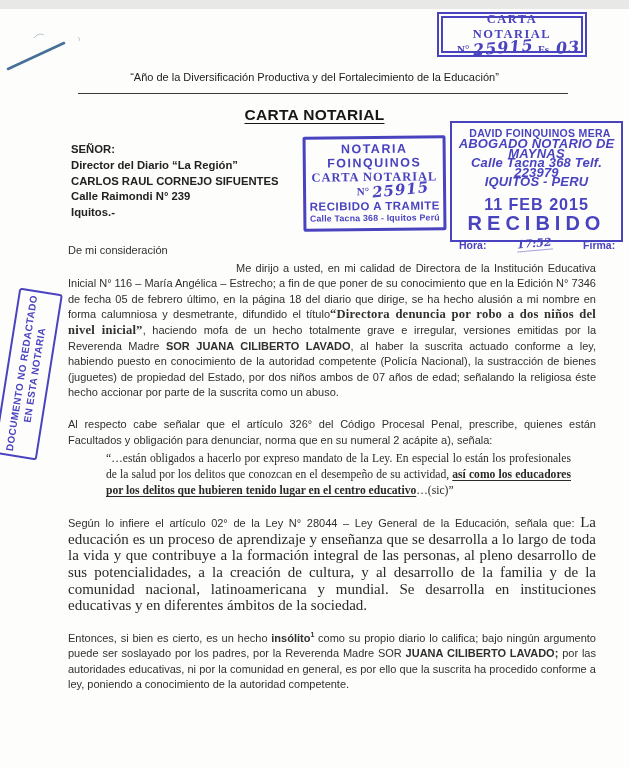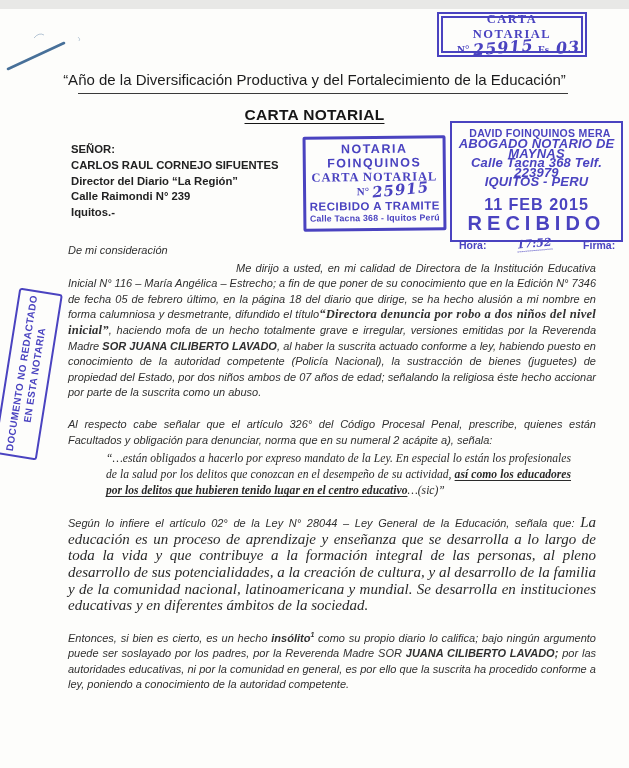--- a/index.html
+++ b/index.html
@@ -56,29 +56,29 @@
 
   
   .stamp-left{
     left:-56px;top:343px;width:168px;height:44px;border-radius:3px;
     transform:rotate(-81deg);text-align:center;display:flex;flex-direction:column;justify-content:center;
   }
   .stamp-left .t1{font-weight:bold;font-size:10px;letter-spacing:0.4px;line-height:13px;}
   .stamp-left .t2{font-weight:bold;font-size:10px;letter-spacing:0.4px;line-height:13px;}
 
   
-  .hdr-quote{position:absolute;left:0;top:62px;width:100%;text-align:center;font-size:15px;color:#1c1c1c;}
+  .hdr-quote{position:absolute;left:0;top:62px;width:100%;text-align:center;font-size:11px;color:#1c1c1c;}
   .hdr-rule{position:absolute;left:78px;top:84px;width:490px;border-top:1.4px solid #3a3a3a;}
   .doc-title{
     position:absolute;left:0;top:97px;width:100%;text-align:center;
     font-weight:bold;font-size:15.5px;letter-spacing:0.3px;color:#161616;
     text-decoration:underline;text-underline-offset:3px;
   }
   .recipient{position:absolute;left:71px;top:133px;font-weight:bold;font-size:11.3px;line-height:15.8px;color:#222;}
-  .letter{position:absolute;left:68px;top:234px;width:528px;font-size:11px;line-height:15.6px;text-align:justify;font-style:italic;}
+  .letter{position:absolute;left:68px;top:234px;width:528px;font-size:11px;line-height:15.6px;text-align:justify;}
   .letter p{margin:0;}
   .p-indent{text-indent:168px;margin-top:2px !important;}
   .mt{margin-top:16px !important;}
   .mt-sm{margin-top:12px !important;}
   .quote{
     margin:3px 25px 0 38px !important;
     font-family:"Liberation Serif",serif;font-size:11.6px;line-height:16px;color:#2a2a2a;
   }
   .seg-b{font-weight:bold;}
   .seg-bserif{font-family:"Liberation Serif",serif;font-weight:bold;font-size:12.6px;letter-spacing:0.2px;}
@@ -109,22 +109,22 @@
     </div>
   </div>
 
   <div class="hdr-quote">“Año de la Diversificación Productiva y del Fortalecimiento de la Educación”</div>
   <div class="hdr-rule"></div>
 
   <div class="doc-title">CARTA NOTARIAL</div>
 
   <div class="recipient">
     <div>SEÑOR:</div>
+    <div>Director del Diario “La Región”</div>
     <div>CARLOS RAUL CORNEJO SIFUENTES</div>
-    <div>Director del Diario “La Región”</div>
     <div>Calle Raimondi N° 239</div>
     <div>Iquitos.-</div>
   </div>
 
   <div class="stamp-box stamp-mid">
     <div class="b1">NOTARIA</div>
     <div class="b1">FOINQUINOS</div>
     <div class="b2">CARTA NOTARIAL</div>
     <div class="numline">
       <span>N°</span>

